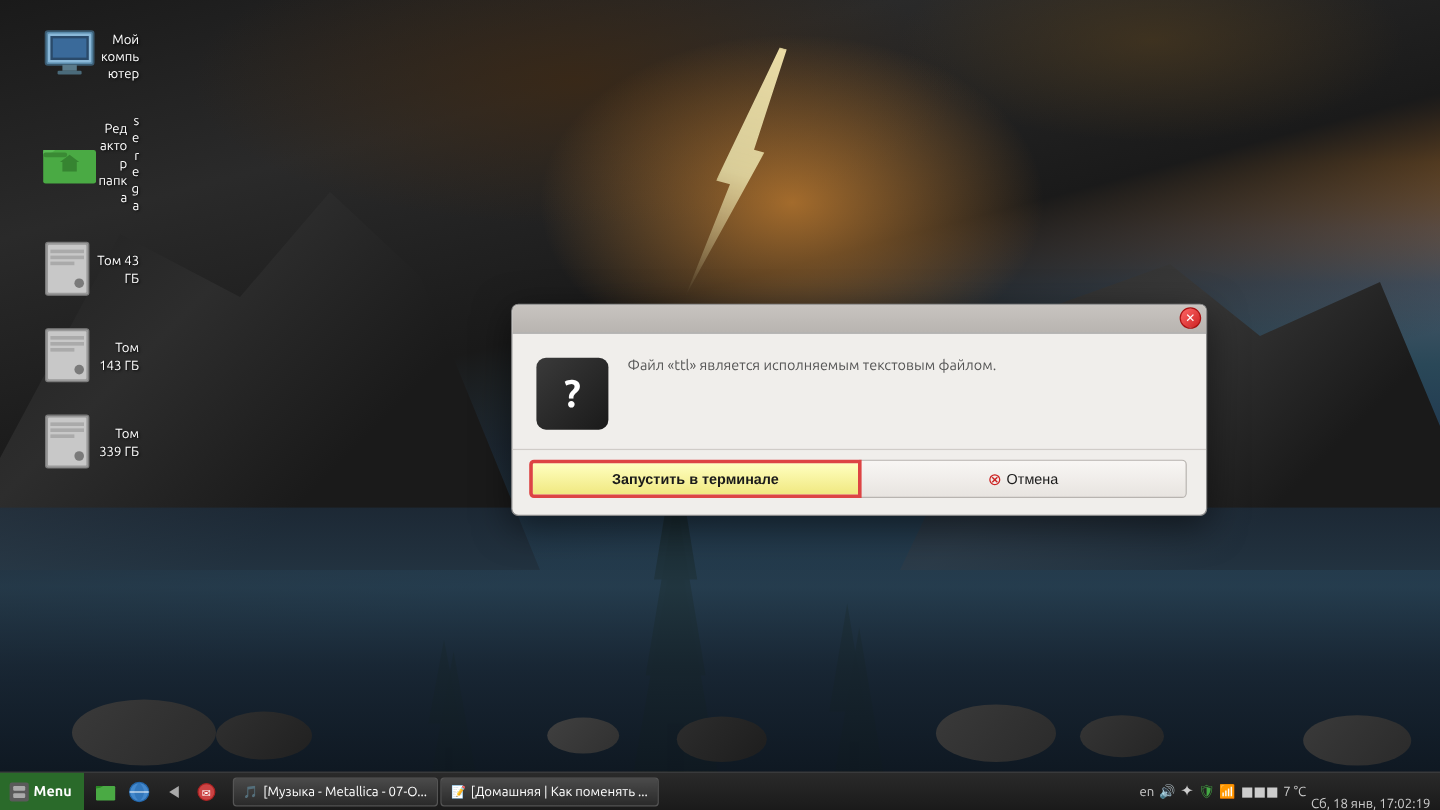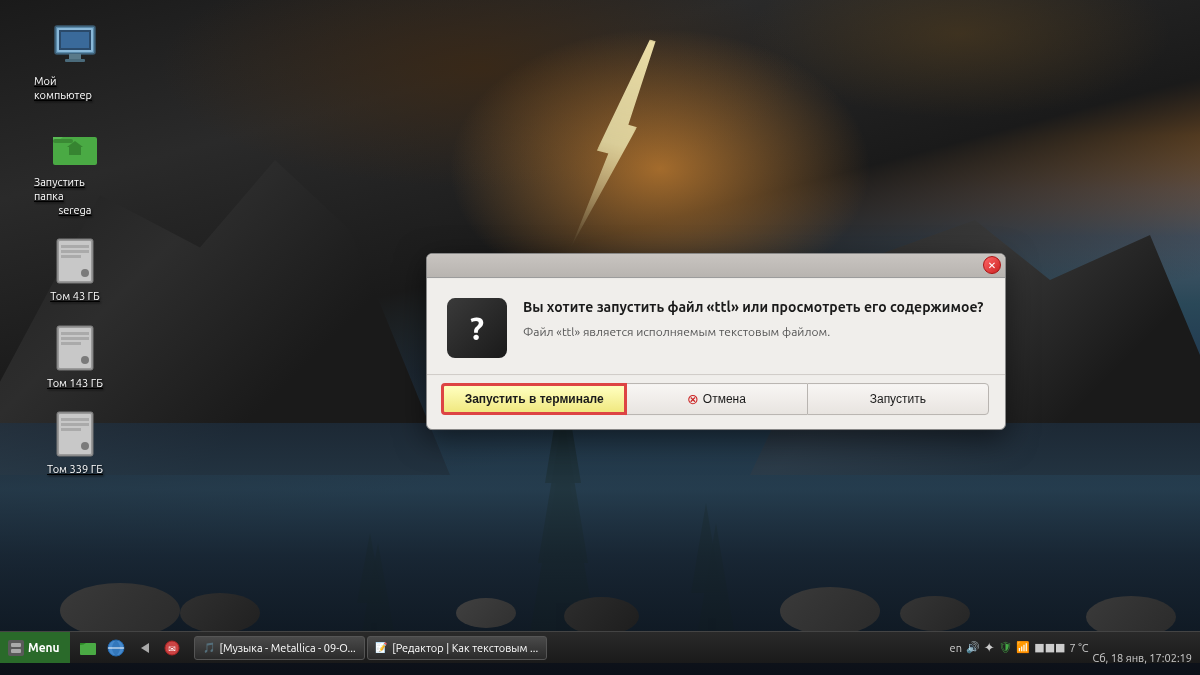--- a/index.html
+++ b/index.html
@@ -178,29 +178,28 @@
       width: 150px;
       display: flex;
       flex-direction: column;
       align-items: center;
       gap: 4px;
       padding: 8px;
     }
 
     .desktop-icon {
       display: flex;
-      flex-direction: column;
+      flex-direction: row;
       align-items: center;
       cursor: pointer;
       padding: 4px;
       border-radius: 4px;
       width: 90px;
-      text-align: left;
+      text-align: right;
       margin-bottom: 8px;
-      text-decoration: underline;
     }
 
     .icon-img {
       width: 48px;
       height: 48px;
       margin-bottom: 4px;
       display: flex;
       align-items: center;
       justify-content: center;
     }
@@ -209,21 +208,21 @@
       color: white;
       font-size: 11px;
       text-shadow: 1px 1px 2px rgba(0,0,0,0.8);
       line-height: 1.3;
       word-break: break-word;
     }
 
     
     .taskbar {
       position: absolute;
-      bottom: 12px;
+      bottom: 0;
       left: 0;
       right: 0;
       height: 32px;
       background: linear-gradient(180deg, #2a2a2a 0%, #1a1a1a 100%);
       display: flex;
       align-items: center;
       border-top: 1px solid #444;
       z-index: 100;
     }
 
@@ -521,21 +520,21 @@
     <div class="desktop-icon">
       <div class="icon-img">
         <svg width="48" height="40" viewBox="0 0 48 40">
           <rect x="2" y="10" width="44" height="28" rx="2" fill="#4aaa44"></rect>
           <path d="M2,10 L2,14 Q8,14 12,10 Z" fill="#5abb55"></path>
           <rect x="2" y="12" width="20" height="4" rx="2" fill="#3a8a34"></rect>
 
           <polygon points="24,14 32,20 30,20 30,28 18,28 18,20 16,20" fill="#2a6a24" opacity="0.6"></polygon>
         </svg>
       </div>
-      <div class="icon-label">Запустить папка</div>
+      <div class="icon-label">Редактор папка</div>
       <div class="icon-label">serega</div>
     </div>
 
     <div class="desktop-icon">
       <div class="icon-img">
         <svg width="44" height="52" viewBox="0 0 44 52">
           <rect x="4" y="4" width="36" height="44" rx="2" fill="#9a9a9a" stroke="#7a7a7a" stroke-width="1"></rect>
           <rect x="6" y="6" width="32" height="40" rx="1" fill="#c8c8c8"></rect>
           <rect x="8" y="10" width="28" height="3" fill="#aaa"></rect>
           <rect x="8" y="15" width="28" height="3" fill="#aaa"></rect>
@@ -582,32 +581,30 @@
 
       <div class="dialog-titlebar">
         <div class="dialog-close-btn">✕</div>
       </div>
 
       <div class="dialog-body">
         <div class="dialog-icon-area">
           <div class="dialog-question-icon">?</div>
         </div>
         <div class="dialog-content">
-          <div class="dialog-title">Вы хотите запустить файл «ttl» или просмотреть его содержимое?</div>
           <div class="dialog-subtitle">Файл «ttl» является исполняемым текстовым файлом.</div>
         </div>
       </div>
 
       <div class="dialog-buttons">
         <button class="dialog-btn highlighted">Запустить в терминале</button>
         <button class="dialog-btn cancel-btn">
           <span style="color:#cc2222; font-size:14px;">⊗</span>
           <span>Отмена</span>
         </button>
-        <button class="dialog-btn">Запустить</button>
       </div>
     </div>
   </div>
 
   <div class="taskbar">
 
     <div class="taskbar-menu">
       <div class="menu-icon">
         <svg width="12" height="12" viewBox="0 0 12 12">
           <rect x="1" y="1" width="10" height="4" rx="1" fill="#aaa"></rect>
@@ -644,25 +641,25 @@
         <svg width="18" height="18" viewBox="0 0 18 18">
           <circle cx="9" cy="9" r="7" fill="#cc4444" stroke="#aa2222" stroke-width="1"></circle>
           <text x="9" y="13" text-anchor="middle" font-size="9" fill="white" font-weight="bold">✉</text>
         </svg>
       </div>
     </div>
 
     <div class="taskbar-windows">
       <div class="taskbar-window-btn">
         <span style="font-size:10px;">🎵</span>
-        <span>[Музыка - Metallica - 09-О...</span>
+        <span>[Музыка - Metallica - 07-О...</span>
       </div>
       <div class="taskbar-window-btn">
         <span style="font-size:10px;">📝</span>
-        <span>[Редактор | Как текстовым ...</span>
+        <span>[Домашняя | Как поменять ...</span>
       </div>
     </div>
 
     <div class="taskbar-systray">
       <span class="tray-text">en</span>
       <span class="tray-icon">🔊</span>
       <span class="tray-icon" style="font-size:13px;">✦</span>
       <span class="tray-icon" style="color:#44aa44;">🛡</span>
       <span class="tray-icon">📶</span>
       <span class="tray-icon" style="font-size:11px;">■■■</span>

